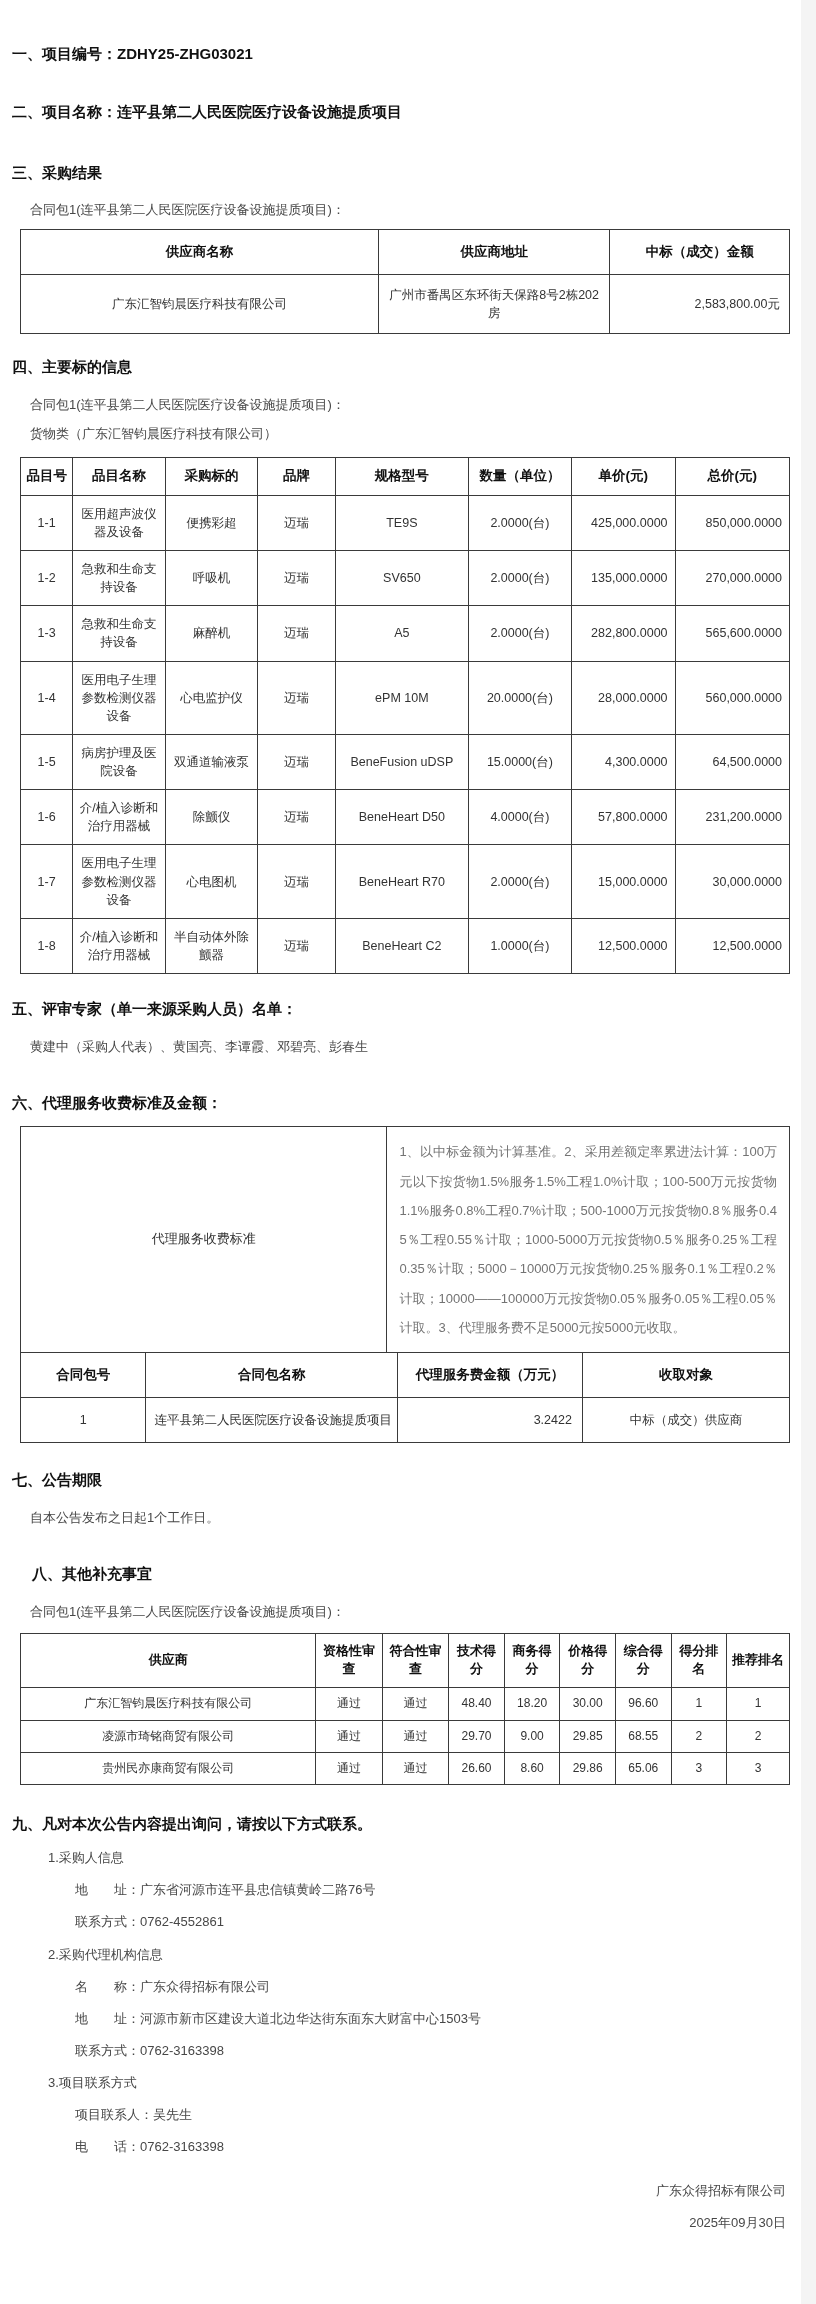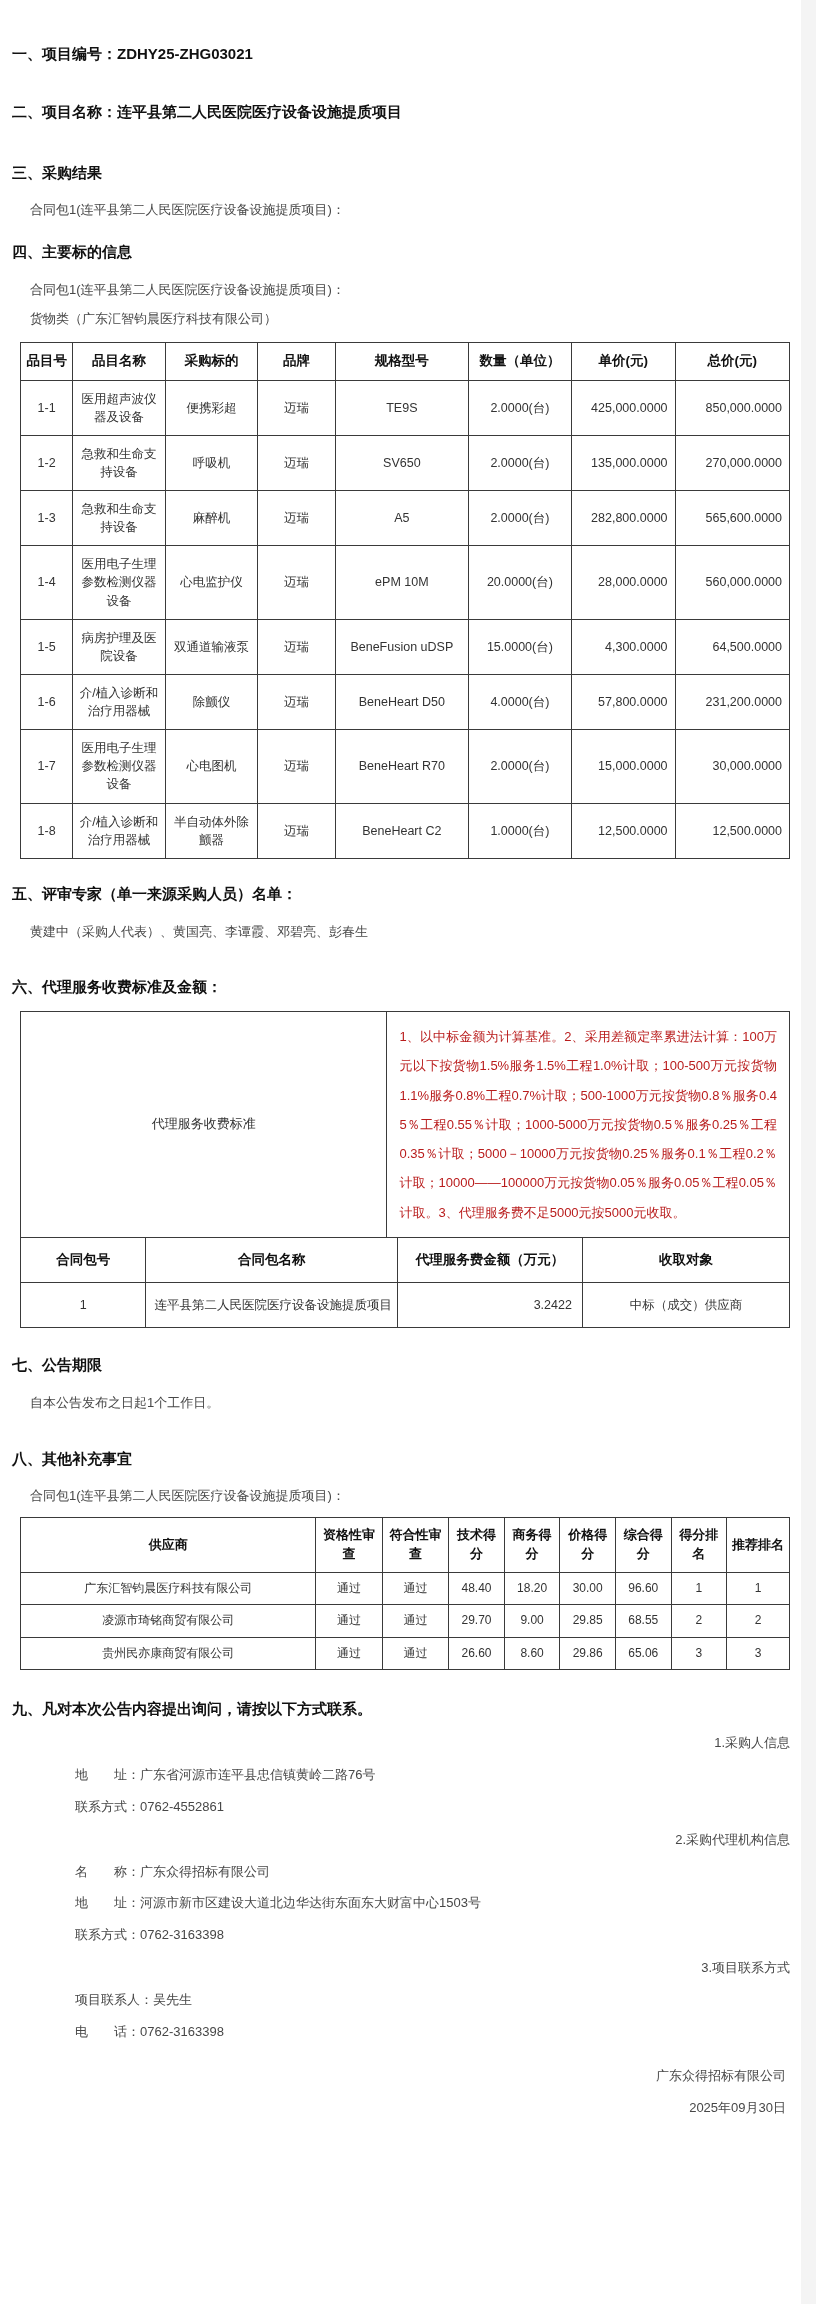--- a/index.html
+++ b/index.html
@@ -60,56 +60,56 @@
   #items-table td:nth-child(8){text-align:right;padding-right:7px;}
 
   .t5{margin-top:26px;}
   .experts{margin-top:20px;}
   .t6{margin-top:38px;}
 
   
   #fee-standard-table{margin-top:14px;}
   #fee-standard-table td:nth-child(1){width:49%;font-size:13px;color:#333;}
   #fee-standard-table td:nth-child(2){
-    width:51%;text-align:left;font-size:13px;color:#b91c1c;
+    width:51%;text-align:left;font-size:13px;color:#737373;
     line-height:2.25;padding:10px 12px;text-align:justify;
   }
   
   #fee-amount-table{margin-top:-1px;}
   #fee-amount-table th{padding:13px 3px;}
   #fee-amount-table td{padding:13px 5px;}
   #fee-amount-table th:nth-child(1){width:16%;font-family:Liberation Serif, serif;}
   #fee-amount-table th:nth-child(2){width:33%;}
   #fee-amount-table th:nth-child(3){width:24%;}
   #fee-amount-table th:nth-child(4){width:27%;}
   #fee-amount-table td:nth-child(2){text-align:left;padding-left:8px;}
   #fee-amount-table td:nth-child(3){text-align:right;padding-right:10px;}
 
   .t7{margin-top:28px;}
   .b7{margin-top:20px;}
-  .t8{margin-top:38px;}
+  .t8{margin-top:38px;margin-left:20px;}
   .pkg8{margin-top:20px;}
 
   
   #scores-table{margin-top:12px;}
   #scores-table th{padding:8px 2px;font-size:13px;line-height:1.45;}
   #scores-table td{padding:7px 2px;font-size:12px;}
   #scores-table th:nth-child(1){width:40%;}
   #scores-table th:nth-child(2){width:8.5%;}
   #scores-table th:nth-child(3){width:8.5%;}
   #scores-table th:nth-child(4){width:7%;}
   #scores-table th:nth-child(5){width:7%;}
   #scores-table th:nth-child(6){width:7%;}
   #scores-table th:nth-child(7){width:7%;}
   #scores-table th:nth-child(8){width:7%;}
   #scores-table th:nth-child(9){width:8%;}
 
   .t9{margin-top:30px;}
   .contact{font-size:13px;color:#474747;}
-  .c-l1{margin-left:36px;margin-top:16px;line-height:1.3;text-align:right;}
+  .c-l1{margin-left:36px;margin-top:16px;line-height:1.3;}
   .c-l2{margin-left:63px;margin-top:15px;line-height:1.3;}
   .footer-line{
     text-align:right;font-size:13px;color:#474747;padding-right:4px;
   }
   .f-company{margin-top:26px;}
   .f-date{margin-top:14px;}
 </style>
 </head>
 <body>
 
@@ -118,20 +118,38 @@
 
   <div class="content">
 
     <div class="sec-title t1">一、项目编号：ZDHY25-ZHG03021</div>
 
     <div class="sec-title t2">二、项目名称：连平县第二人民医院医疗设备设施提质项目</div>
 
     <div class="sec-title t3">三、采购结果</div>
     <div class="para pkg3">合同包1(连平县第二人民医院医疗设备设施提质项目)：</div>
 
+    <div class="tbl-wrap">
+      <table id="result-table">
+          <thead>
+            <tr>
+              <th>供应商名称</th>
+              <th>供应商地址</th>
+              <th>中标（成交）金额</th>
+            </tr>
+          </thead>
+          <tbody>
+            <tr>
+              <td>广东汇智钧晨医疗科技有限公司</td>
+              <td>广州市番禺区东环街天保路8号2栋202房</td>
+              <td>2,583,800.00元</td>
+            </tr>
+          </tbody>
+        </table>
+    </div>
 
     <div class="sec-title t4">四、主要标的信息</div>
     <div class="para pkg4">合同包1(连平县第二人民医院医疗设备设施提质项目)：</div>
     <div class="para cat4">货物类（广东汇智钧晨医疗科技有限公司）</div>
 
     <div class="tbl-wrap">
       <table id="items-table">
           <thead>
             <tr>
               <th>品目号</th>

